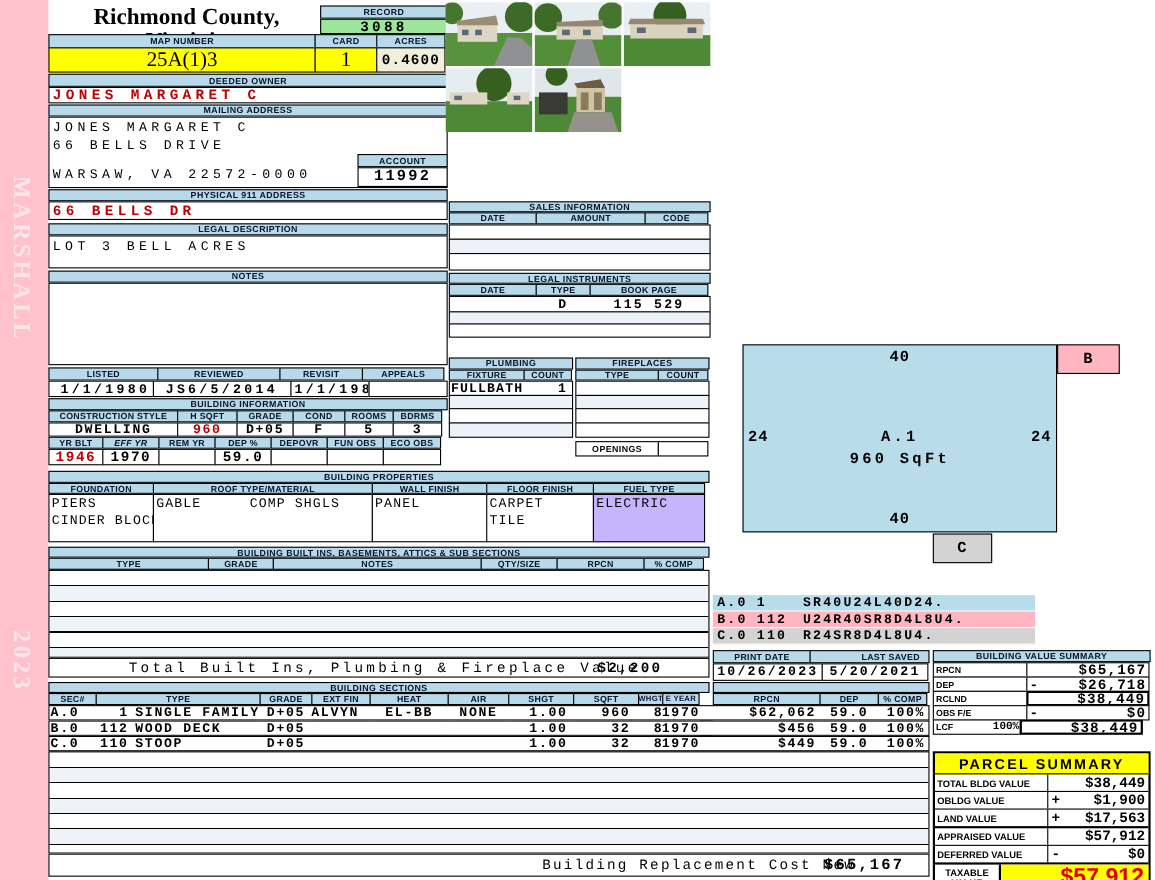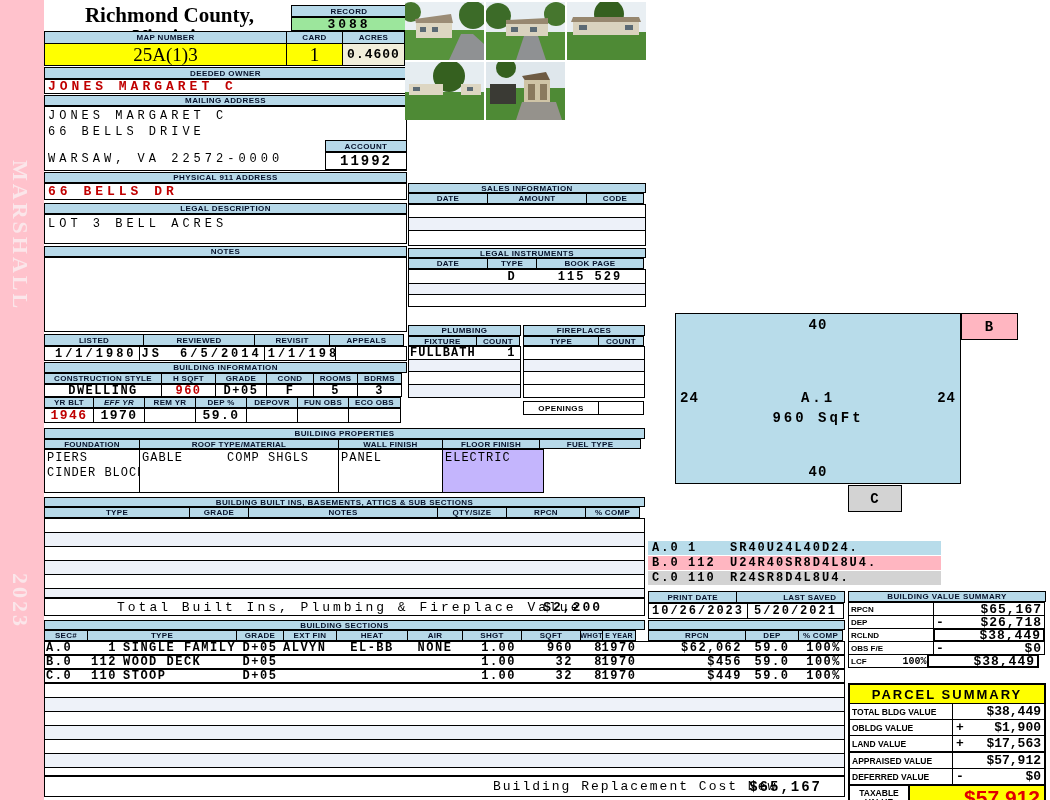--- a/index.html
+++ b/index.html
@@ -95,21 +95,21 @@
   <div class="box" style="left:44px;top:257px;width:363px;height:75px;"></div>
 
   <div class="row" style="left:44px;top:334px;width:363px;height:12px;">
     <div class="hc" style="width:100px;">LISTED</div>
     <div class="hc" style="width:112px;">REVIEWED</div>
     <div class="hc" style="width:76px;">REVISIT</div>
     <div class="hc" style="width:75px;">APPEALS</div>
   </div>
   <div class="row" style="left:44px;top:346px;width:363px;height:15px;">
     <div class="vc rj" style="width:100px;padding-right:2px;letter-spacing:3px;">1/1/1980</div>
-    <div class="vc" style="width:132px;justify-content:space-between;padding:0 2px;letter-spacing:3px;">
+    <div class="vc" style="width:132px;justify-content:center;padding:0 2px;letter-spacing:3px;">
       <span>JS</span>
       <span>6/5/2014</span>
     </div>
     <div class="vc" style="width:76px;padding-left:3px;letter-spacing:3px;">1/1/1980</div>
     <div class="vc" style="width:75px;"></div>
   </div>
 
   <div class="band" style="left:44px;top:362px;width:363px;height:11px;">BUILDING INFORMATION</div>
   <div class="row" style="left:44px;top:373px;width:363px;height:11px;">
     <div class="hc" style="width:118px;">CONSTRUCTION STYLE</div>
@@ -272,20 +272,24 @@
   <div class="row" style="left:44px;top:449px;width:601px;height:44px;">
     <div style="width:96px;background:#fff;align-items:flex-start;flex-direction:column;font:12px 'Liberation Mono',monospace;letter-spacing:1px;line-height:15px;padding:1px 2px;">
       <span>PIERS</span>
       <span>CINDER BLOCK</span>
     </div>
     <div style="width:200px;background:#fff;align-items:flex-start;font:12px 'Liberation Mono',monospace;letter-spacing:1px;padding:1px 2px;">
       <span>GABLE</span>
       <span style="margin-left:44px;">COMP SHGLS</span>
     </div>
     <div style="width:105px;background:#fff;align-items:flex-start;font:12px 'Liberation Mono',monospace;letter-spacing:1px;padding:1px 2px;">PANEL</div>
+    <div style="width:98px;background:#fff;align-items:flex-start;flex-direction:column;font:12px 'Liberation Mono',monospace;letter-spacing:1px;line-height:15px;padding:1px 2px;">
+      <span>CARPET</span>
+      <span>TILE</span>
+    </div>
     <div style="width:102px;background:#c4b5fd;align-items:flex-start;font:12px 'Liberation Mono',monospace;letter-spacing:1px;padding:1px 2px;">ELECTRIC</div>
   </div>
 
   <div class="band" style="left:44px;top:497px;width:601px;height:10px;">BUILDING BUILT INS, BASEMENTS, ATTICS &amp; SUB SECTIONS</div>
   <div class="row" style="left:44px;top:507px;width:601px;height:11px;">
     <div class="hc" style="width:146px;">TYPE</div>
     <div class="hc" style="width:60px;">GRADE</div>
     <div class="hc" style="width:190px;">NOTES</div>
     <div class="hc" style="width:70px;">QTY/SIZE</div>
     <div class="hc" style="width:80px;">RPCN</div>

